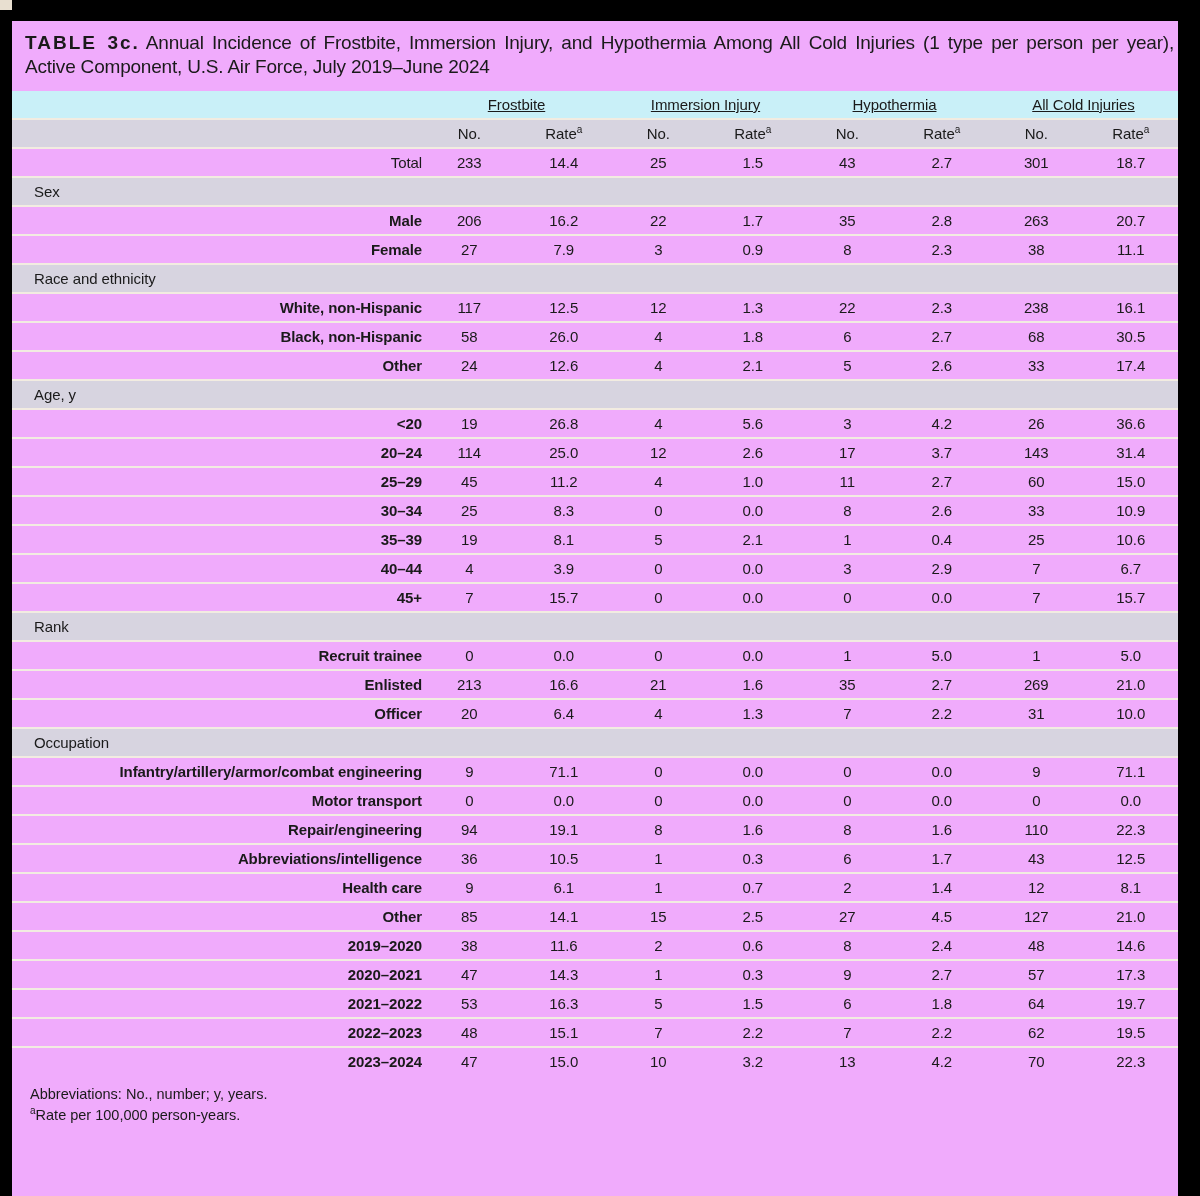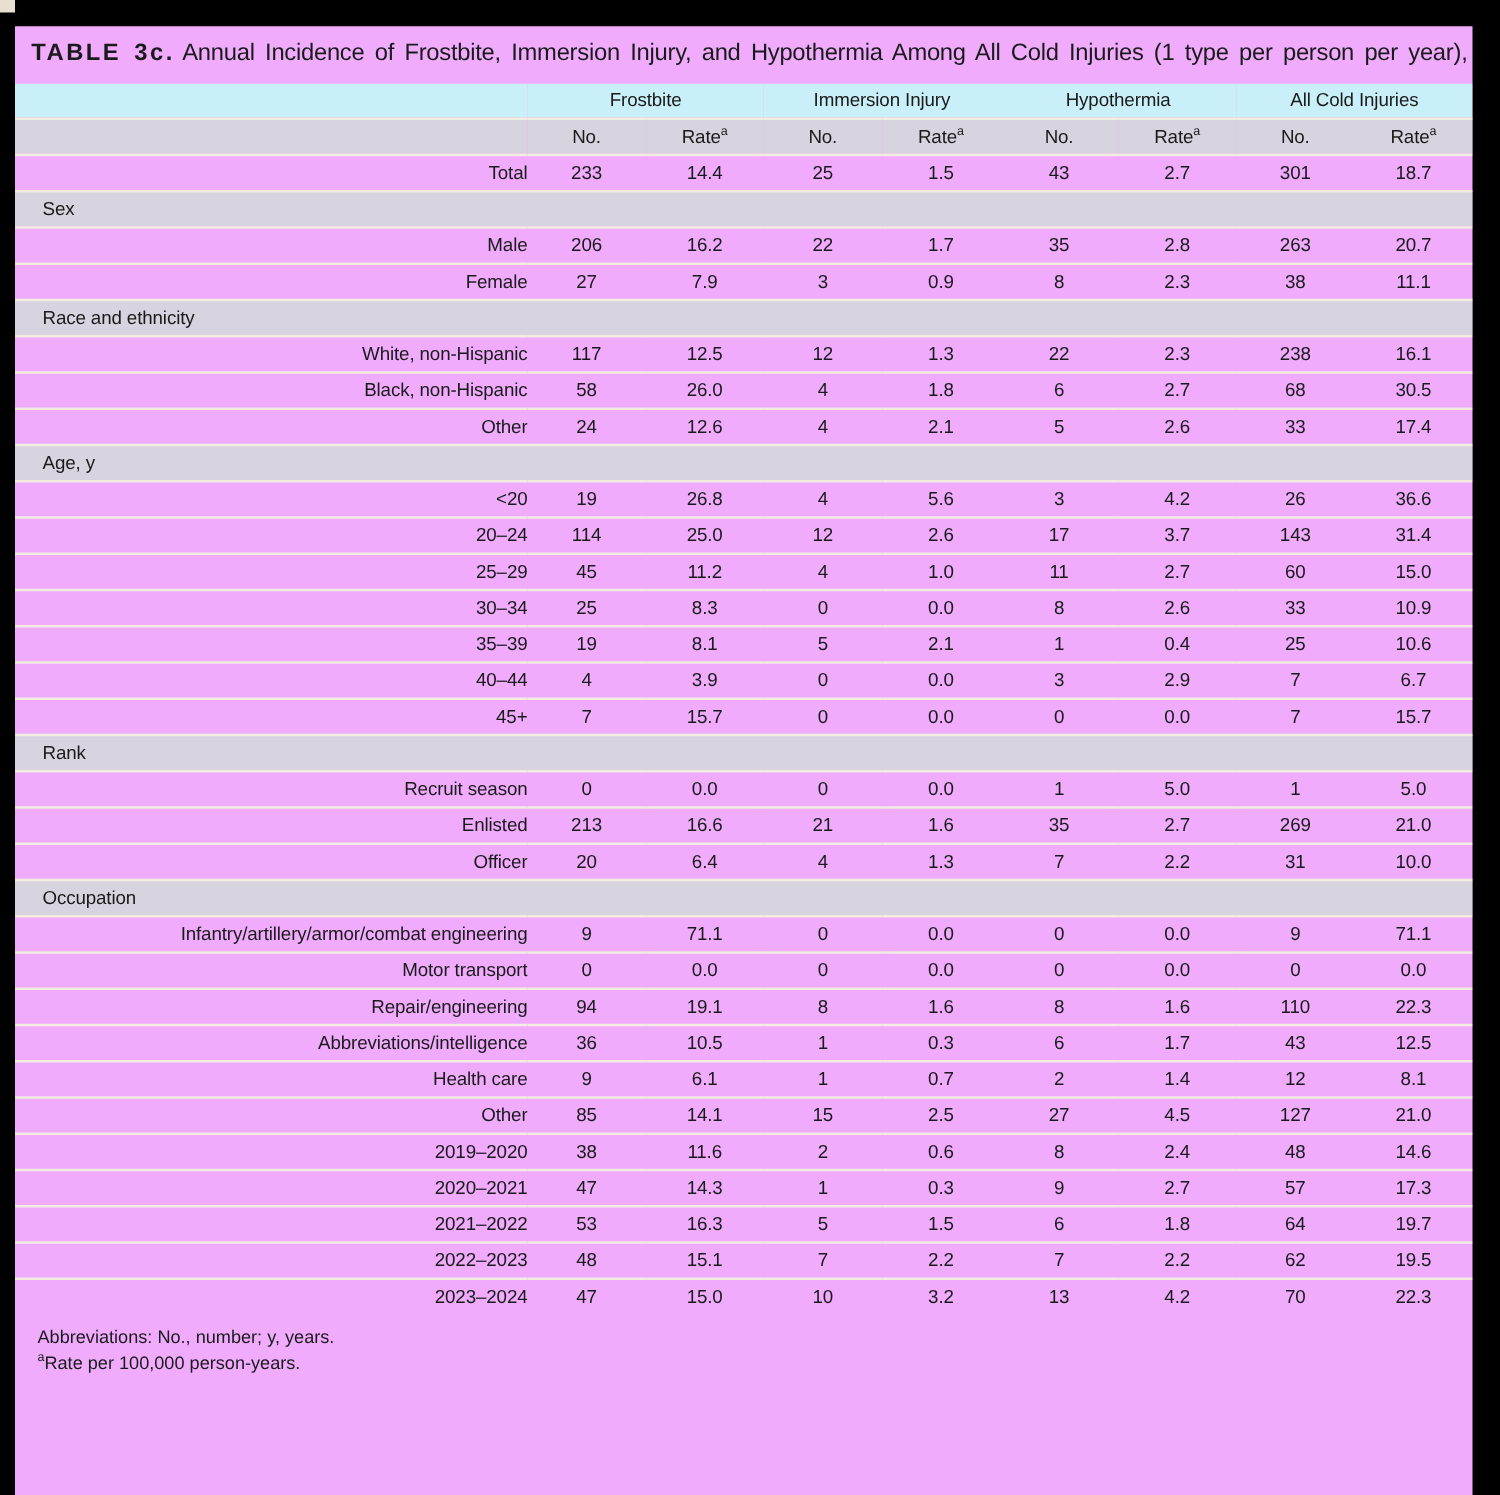--- a/index.html
+++ b/index.html
@@ -20,36 +20,37 @@
   .title-label{font-weight:700;letter-spacing:2px;margin-right:6px;}
   table{
     width:100%;border-collapse:separate;border-spacing:0;table-layout:fixed;
     margin-top:12px;font-size:15px;letter-spacing:-0.1px;
   }
   col.c-label{width:410px;}
   th,td{
     font-weight:400;padding:0;height:27px;vertical-align:middle;
     border-top:2px solid #f2ece1;white-space:nowrap;overflow:hidden;
   }
-  thead tr.group-row th{background:#c9f0f8;border-top:none;}
+  thead tr.group-row th{background:#c9f0f8;border-top:none;text-decoration:underline;}
   thead tr.sub-row th{background:#d7d4e0;text-align:center;}
   td.num{text-align:center;}
   td.row-label{text-align:right;padding-left:22px;}
-  td.row-label.indent{padding-left:43px;}
+  td.row-label.indent{padding-left:43px;font-weight:bold;}
   tr.section td{background:#d7d4e0;text-align:left;padding-left:22px;}
   sup{font-size:10px;vertical-align:super;line-height:0;}
   .footnotes{margin:9px 0 0 18px;font-size:14.5px;line-height:21px;}
 </style>
 </head>
 <body>
 
 <div class="page">
 
   <div class="title">
     <div class="title-line1"><span class="title-label">TABLE 3c.</span><span>Annual Incidence of Frostbite, Immersion Injury, and Hypothermia Among All Cold Injuries (1 type per person per year),</span></div>
+    <div class="title-line2">Active Component, U.S. Air Force, July 2019–June 2024</div>
   </div>
 
   <table>
     <colgroup>
       <col class="c-label">
       <col>
         <col>
         <col>
         <col>
         <col>
@@ -227,21 +228,21 @@
           <td class="num">0.0</td>
           <td class="num">0</td>
           <td class="num">0.0</td>
           <td class="num">7</td>
           <td class="num">15.7</td>
         </tr>
         <tr class="section">
           <td colspan="9">Rank</td>
         </tr>
         <tr class="data">
-          <td class="row-label indent">Recruit season</td>
+          <td class="row-label indent">Recruit trainee</td>
           <td class="num">0</td>
           <td class="num">0.0</td>
           <td class="num">0</td>
           <td class="num">0.0</td>
           <td class="num">1</td>
           <td class="num">5.0</td>
           <td class="num">1</td>
           <td class="num">5.0</td>
         </tr>
         <tr class="data">

